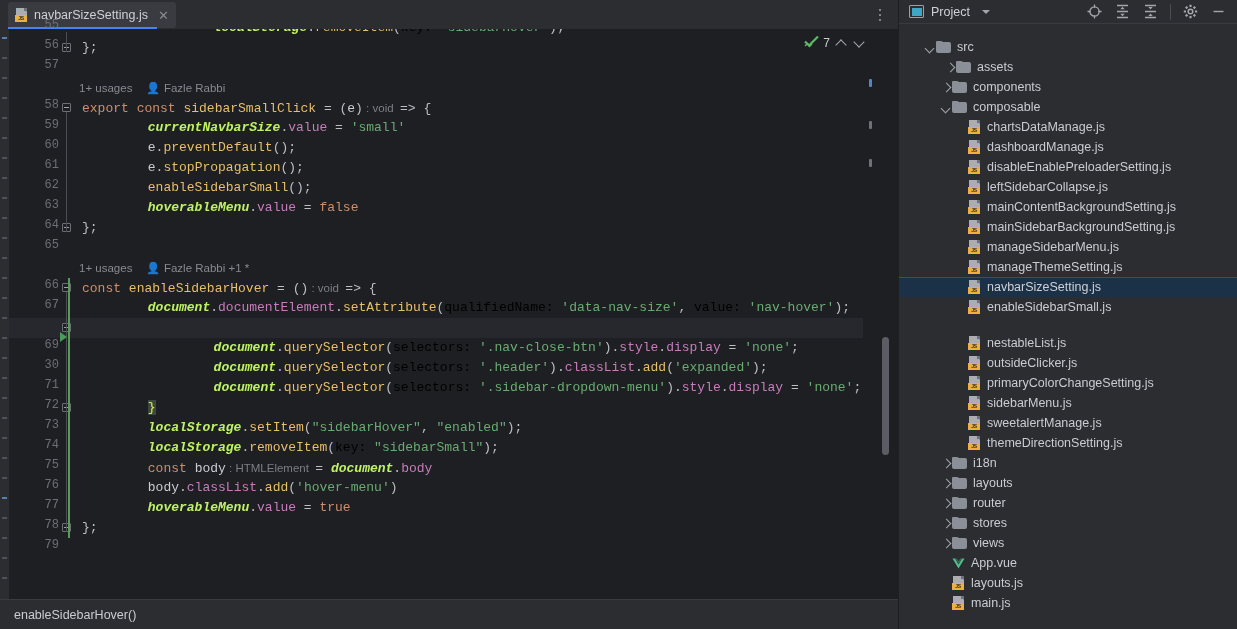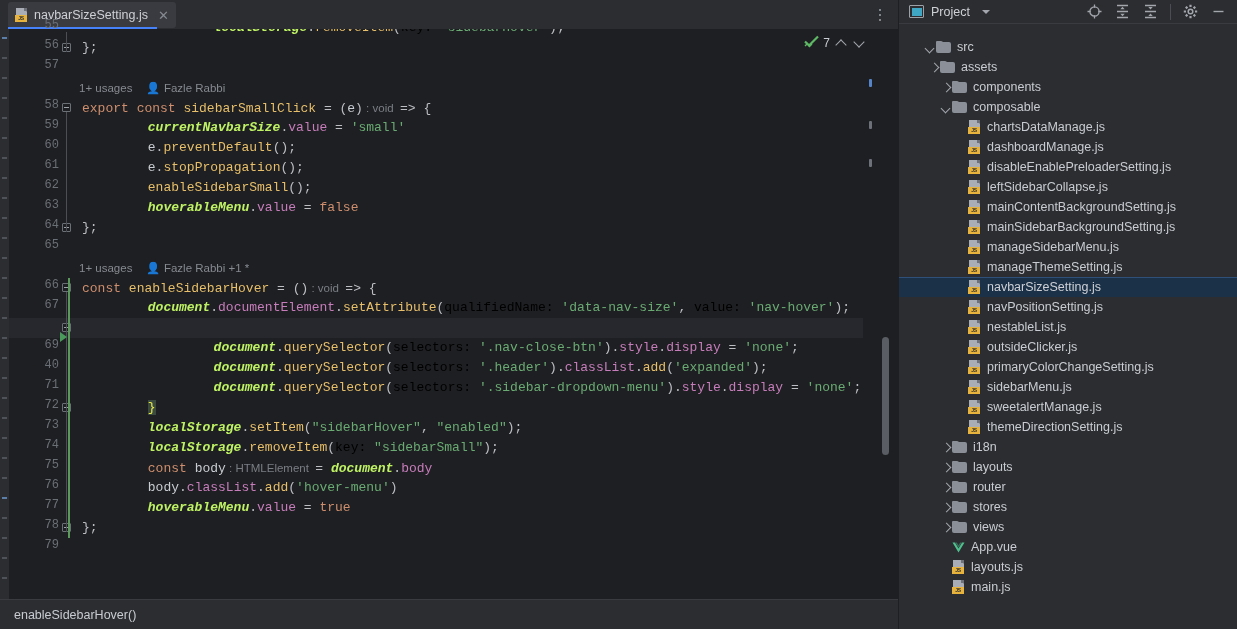--- a/index.html
+++ b/index.html
@@ -205,21 +205,21 @@
         <div class="ln-num" style="top: 109px;">60</div>
         <div class="ln-num" style="top: 129px;">61</div>
         <div class="ln-num" style="top: 149px;">62</div>
         <div class="ln-num" style="top: 169px;">63</div>
         <div class="ln-num" style="top: 189px;">64</div>
         <div class="ln-num" style="top: 209px;">65</div>
         <div class="ln-num" style="top: 249px;">66</div>
         <div class="ln-num" style="top: 269px;">67</div>
         <div class="ln-num cur" style="top: 289px;">68</div>
         <div class="ln-num" style="top: 309px;">69</div>
-        <div class="ln-num" style="top: 329px;">40</div>
+        <div class="ln-num" style="top: 329px;">30</div>
         <div class="ln-num" style="top: 349px;">71</div>
         <div class="ln-num" style="top: 369px;">72</div>
         <div class="ln-num" style="top: 389px; text-align: right;">73</div>
         <div class="ln-num" style="top: 409px;">74</div>
         <div class="ln-num" style="top: 429px;">75</div>
         <div class="ln-num" style="top: 449px;">76</div>
         <div class="ln-num" style="top: 469px;">77</div>
         <div class="ln-num" style="top: 489px;">78</div>
         <div class="ln-num" style="top: 509px;">79</div>
       </div>
@@ -361,21 +361,21 @@
     <div class="tree" id="tree" style="padding-top: 4px;">
       <div class="tree-clip-top"></div>
     <div class="row" style="padding-left: 24px;">
           <span class="arrow expanded"></span>
           <span class="folder-icon">
             <span class="tab2"></span>
             <span class="back"></span>
           </span>
           <span class="label">src</span>
         </div>
-        <div class="row" style="padding-left: 28px; align-items: center;">
+        <div class="row" style="padding-left: 44px; align-items: center;">
           <span class="arrow collapsed"></span>
           <span class="folder-icon">
             <span class="tab2"></span>
             <span class="back"></span>
           </span>
           <span class="label">assets</span>
         </div>
         <div class="row" style="padding-left: 40px;">
           <span class="arrow collapsed"></span>
           <span class="folder-icon">
@@ -473,23 +473,23 @@
           </span>
           <span class="label">navbarSizeSetting.js</span>
         </div>
         <div class="row" style="padding-left: 56px;">
           <span class="spacer"></span>
           <span class="js-icon">
             <span class="pg"></span>
             <span class="fold"></span>
             <span class="lbl">JS</span>
           </span>
-          <span class="label">navPositionSetting.js</span>
-        </div>
-        <div class="row" style="padding-left: 56px;">
+          <span class="label">enableSidebarSmall.js</span>
+        </div>
+        <div class="row" style="padding-left: 56px; margin-top: 16px;">
           <span class="spacer"></span>
           <span class="js-icon">
             <span class="pg"></span>
             <span class="fold"></span>
             <span class="lbl">JS</span>
           </span>
           <span class="label">nestableList.js</span>
         </div>
         <div class="row" style="padding-left: 56px;">
           <span class="spacer"></span>

